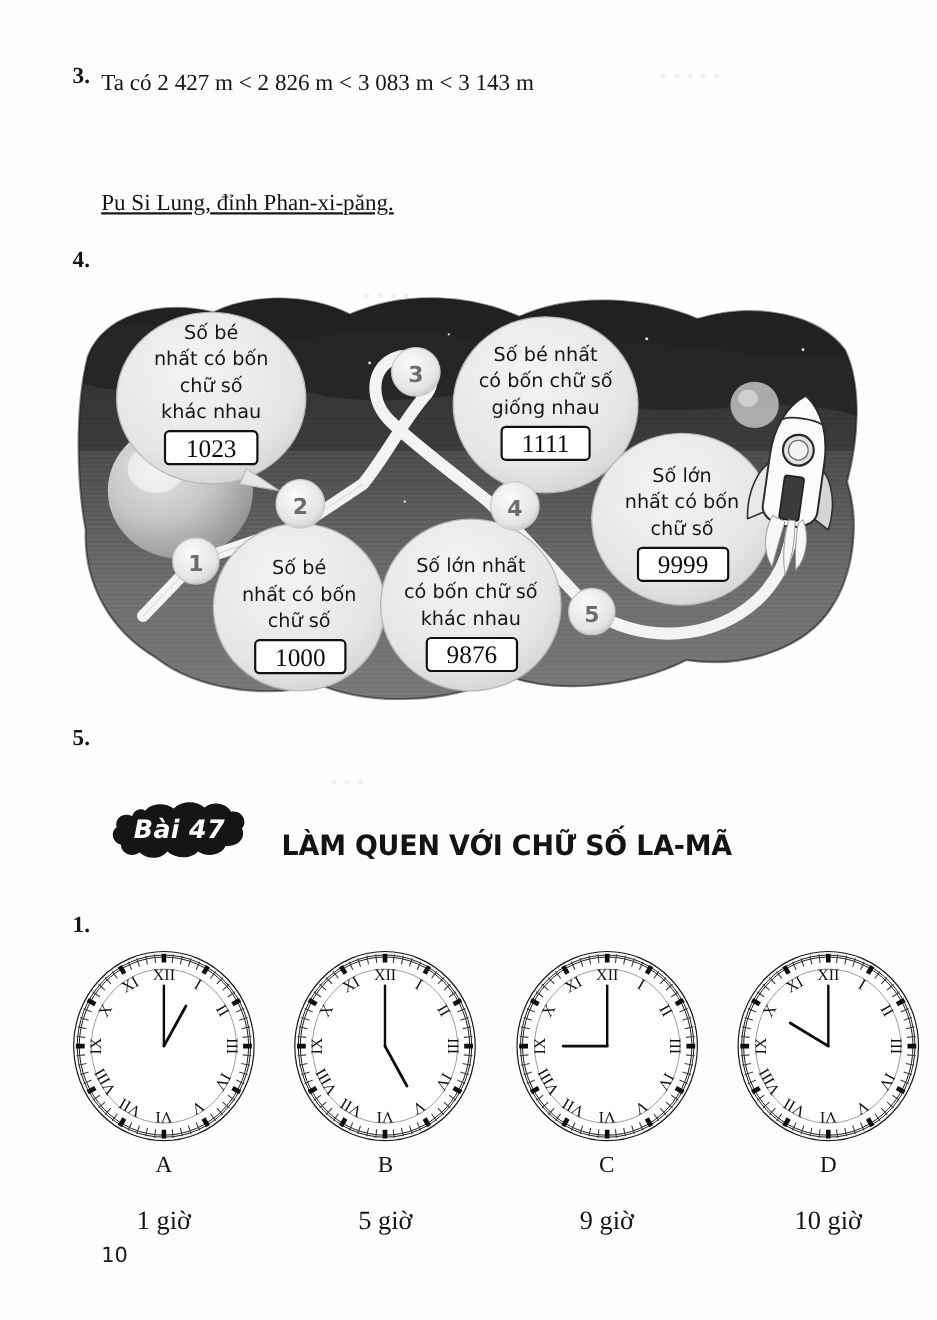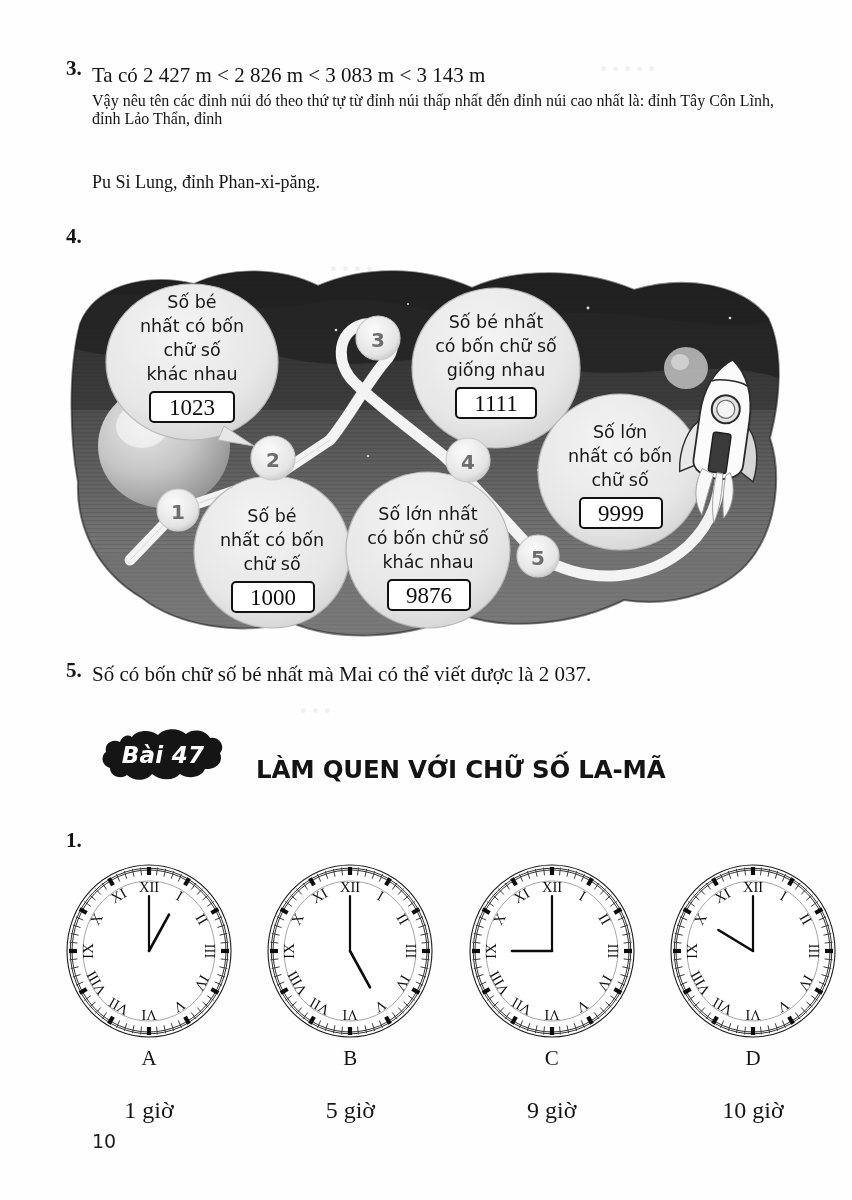--- a/index.html
+++ b/index.html
@@ -181,22 +181,21 @@
   <div class="bleed" style="left:600px; top:58px;">• • • • •</div>
   <div class="bleed" style="left:330px; top:258px;">• • • •</div>
   <div class="bleed" style="left:300px; top:700px;">• • •</div>
 
   <div class="q-block" id="ex3">
     <div class="q-num">3.</div>
     <div class="lines">
       <div class="l1">Ta có 2 427 m &lt; 2 826 m &lt; 3 083 m &lt; 3 143 m</div>
     </div>
   </div>
-  <div class="just" style="position:absolute; left:92px; top:92px; width:698px;">Vậy nêu tên các đỉnh núi đó theo thứ tự từ đỉnh núi thấp nhất đến đỉnh núi cao nhất là: đỉnh Tây Côn Lĩnh, đỉnh Lảo Thẩn, đỉnh</div>
-  <div style="position:absolute; left:92px; top:172px; font-size:18px;">Pu Si Lung, đỉnh Phan-xi-păng.</div>
+  <div style="position:absolute; left:92px; top:172px; font-size:21px;text-decoration:underline;">Pu Si Lung, đỉnh Phan-xi-păng.</div>
 
   <div class="q-block" id="ex4label">
     <div class="q-num">4.</div>
   </div>
 
   <div id="space-figure">
     <svg viewBox="0 0 716 382" xmlns="http://www.w3.org/2000/svg">
       <defs>
         <linearGradient id="skyGrad" x1="0" y1="0" x2="0" y2="1">
           <stop offset="0%" stop-color="#2b2b2b"></stop>
@@ -375,21 +374,20 @@
           <path d="M12,112 C6,128 8,146 18,158 C20,142 22,128 24,116 Z"></path>
           <path d="M27,114 C25,134 27,152 31,164 C35,150 35,130 33,114 Z"></path>
           <path d="M40,112 C48,126 48,146 40,158 C36,142 36,126 36,116 Z"></path>
         </g>
       </g>
     </svg>
   </div>
 
   <div class="q-block" id="ex5">
     <div class="q-num">5.</div>
-    <div class="q-body">Số có bốn chữ số bé nhất mà Mai có thể viết được là 2 037.</div>
   </div>
 
   <div id="lesson-head">
     <div id="badge-wrap">
       <svg width="126" height="56" viewBox="0 0 126 56" xmlns="http://www.w3.org/2000/svg">
         <path d="M20,14 C12,10 4,16 6,24 C0,28 2,38 10,40 C10,48 20,52 27,47
                  C34,54 47,53 52,46 C60,53 74,53 80,46 C89,52 102,49 105,41
                  C116,42 124,34 120,25 C126,18 119,8 110,10
                  C106,2 93,0 86,6 C78,-1 64,0 58,7 C50,1 37,2 32,9
                  C28,6 22,8 20,14 Z" fill="#151515"></path>

